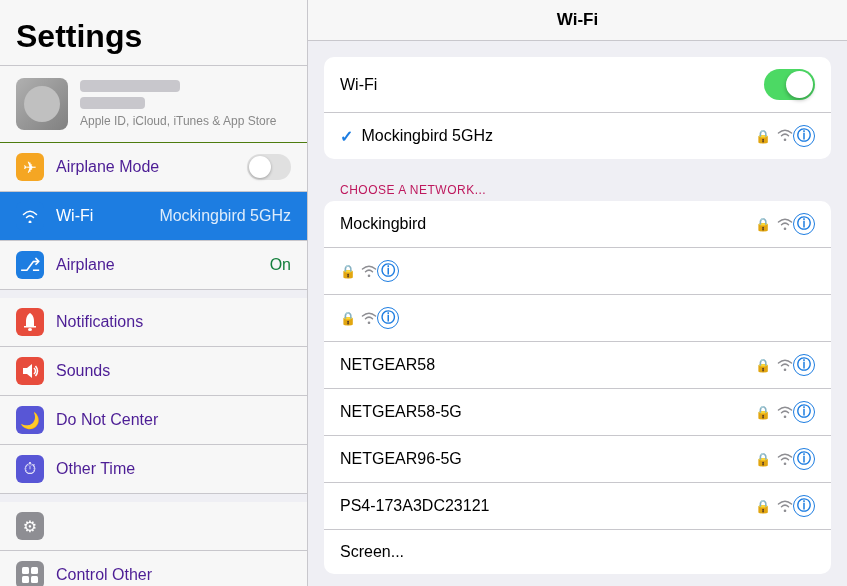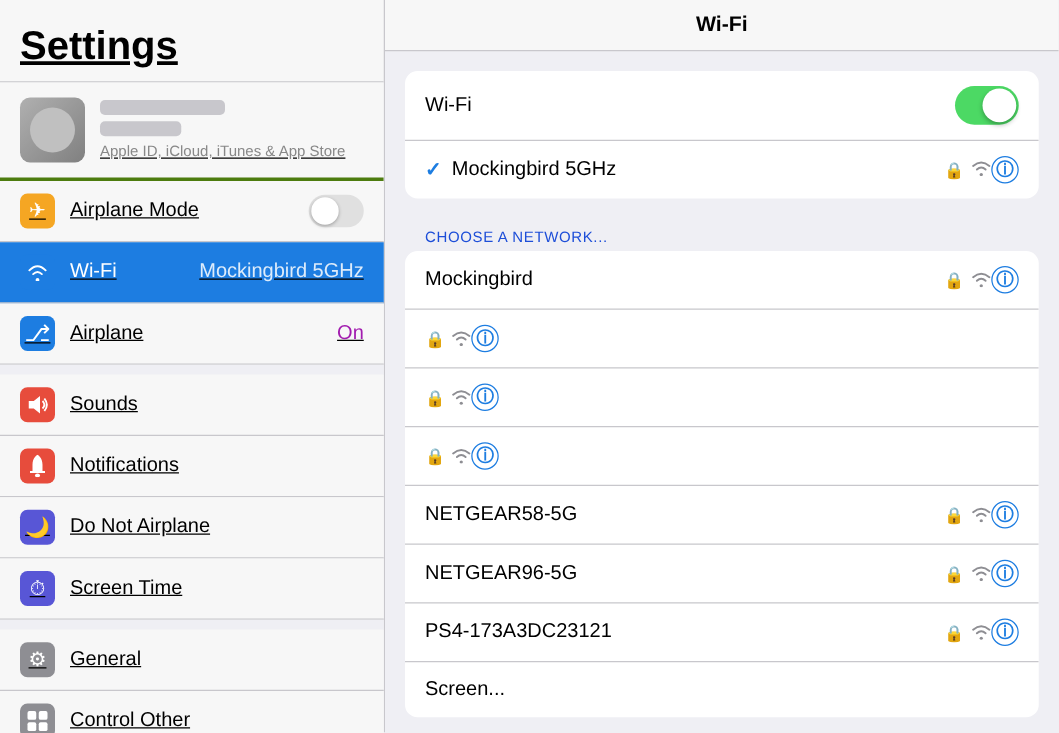--- a/index.html
+++ b/index.html
@@ -15,42 +15,41 @@
     
     .sidebar {
       width: 308px;
       min-width: 308px;
       background: #f7f7f7;
       border-right: 1px solid #c8c7cc;
       display: flex;
       flex-direction: column;
       height: 586px;
       overflow: hidden;
-      text-decoration: underline;
     }
 
     .sidebar-title {
       font-size: 32px;
       font-weight: bold;
       color: #000;
       padding: 18px 16px 10px 16px;
     }
 
     .sidebar-divider {
       height: 1px;
       background: #c8c7cc;
       margin: 0 0 0 0;
     }
 
     .profile-section {
       display: flex;
       align-items: center;
       padding: 12px 16px;
       background: #f7f7f7;
-      border-bottom: 3px solid #4d7c0f;
+      border-bottom: 1px solid #4d7c0f;
     }
 
     .profile-avatar {
       width: 52px;
       height: 52px;
       border-radius: 8px;
       background: linear-gradient(135deg, #b0b0b0 0%, #808080 100%);
       margin-right: 12px;
       flex-shrink: 0;
       position: relative;
@@ -115,21 +114,21 @@
       flex-shrink: 0;
       display: flex;
       align-items: center;
       justify-content: center;
       font-size: 16px;
       color: white;
     }
 
     .sidebar-item-label {
       font-size: 16px;
-      color: #000000;
+      color: #4c1d95;
       flex: 1;
     }
     .sidebar-item.active .sidebar-item-label {
       color: #fff;
     }
     .sidebar-item-value {
       font-size: 16px;
       color: #8e8e93;
     }
     .sidebar-item.active .sidebar-item-value {
@@ -228,21 +227,21 @@
 
     .checkmark {
       color: #1d7de1;
       font-size: 16px;
       margin-right: 8px;
       font-weight: bold;
     }
 
     .section-header {
       font-size: 12px;
-      color: #1d4ed8;
+      color: #be185d;
       text-transform: uppercase;
       letter-spacing: 0.5px;
       padding: 8px 16px 4px 16px;
     }
 
     .wifi-icons {
       display: flex;
       align-items: center;
       gap: 5px;
     }
@@ -268,21 +267,21 @@
       color: #1d7de1;
       font-size: 14px;
       font-weight: bold;
       cursor: pointer;
       flex-shrink: 0;
     }
 
     
     .bluetooth-on {
       font-size: 16px;
-      color: #a21caf;
+      color: #15803d;
     }
   </style>
 </head>
 <body>
 
 <div class="sidebar">
   <div class="sidebar-title">Settings</div>
   <div class="sidebar-divider"></div>
 
   <div class="profile-section">
@@ -317,54 +316,53 @@
     <div class="sidebar-item">
       <div class="sidebar-item-icon" style="background:#1d7de1; font-size:18px; color:white;">⎇</div>
       <span class="sidebar-item-label">Airplane</span>
       <span class="bluetooth-on">On</span>
     </div>
 
     <div class="section-gap"></div>
 
     <div class="sidebar-item">
       <div class="sidebar-item-icon" style="background:#e74c3c;">
+        <svg width="16" height="18" viewBox="0 0 16 18" fill="white">
+          <path d="M8 0 C8 0 4 2 4 8 L4 13 L2 13 L2 14.5 L14 14.5 L14 13 L12 13 L12 8 C12 2 8 0 8 0Z"></path>
+          <ellipse cx="8" cy="16.5" rx="2" ry="1.5" fill="white"></ellipse>
+        </svg>
+      </div>
+      <span class="sidebar-item-label">Notifications</span>
+    </div>
+
+    <div class="sidebar-item">
+      <div class="sidebar-item-icon" style="background:#e74c3c;">
         <svg width="18" height="18" viewBox="0 0 18 18" fill="white">
           <polygon points="2,6 6,6 11,2 11,16 6,12 2,12" fill="white"></polygon>
           <path d="M13 6 Q16 9 13 12" stroke="white" stroke-width="1.5" fill="none"></path>
           <path d="M14.5 4 Q18.5 9 14.5 14" stroke="white" stroke-width="1.5" fill="none"></path>
         </svg>
       </div>
       <span class="sidebar-item-label">Sounds</span>
     </div>
 
     <div class="sidebar-item">
-      <div class="sidebar-item-icon" style="background:#e74c3c;">
-        <svg width="16" height="18" viewBox="0 0 16 18" fill="white">
-          <path d="M8 0 C8 0 4 2 4 8 L4 13 L2 13 L2 14.5 L14 14.5 L14 13 L12 13 L12 8 C12 2 8 0 8 0Z"></path>
-          <ellipse cx="8" cy="16.5" rx="2" ry="1.5" fill="white"></ellipse>
-        </svg>
-      </div>
-      <span class="sidebar-item-label">Notifications</span>
-    </div>
-
-    <div class="sidebar-item">
       <div class="sidebar-item-icon" style="background:#5856d6; font-size:16px;">🌙</div>
-      <span class="sidebar-item-label">Do Not Airplane</span>
+      <span class="sidebar-item-label">Do Not Center</span>
     </div>
 
     <div class="sidebar-item">
       <div class="sidebar-item-icon" style="background:#5856d6; font-size:16px;">⏱</div>
-      <span class="sidebar-item-label">Screen Time</span>
+      <span class="sidebar-item-label">Other Time</span>
     </div>
 
     <div class="section-gap"></div>
 
     <div class="sidebar-item">
       <div class="sidebar-item-icon" style="background:#8e8e93; font-size:16px;">⚙</div>
-      <span class="sidebar-item-label">General</span>
     </div>
 
     <div class="sidebar-item">
       <div class="sidebar-item-icon" style="background:#8e8e93; font-size:14px;">
         <svg width="18" height="18" viewBox="0 0 18 18" fill="white">
           <rect x="1" y="1" width="7" height="7" rx="1.5" fill="white"></rect>
           <rect x="10" y="1" width="7" height="7" rx="1.5" fill="white"></rect>
           <rect x="1" y="10" width="7" height="7" rx="1.5" fill="white"></rect>
           <rect x="10" y="10" width="7" height="7" rx="1.5" fill="white"></rect>
         </svg>
@@ -437,20 +435,21 @@
           <svg width="16" height="12" viewBox="0 0 16 12">
             <path d="M8 9.5 a1.3 1.3 0 1 1 0 2.6 a1.3 1.3 0 0 1 0-2.6z" fill="#8e8e93"></path>
             <path d="M4.5 6.8 Q8 3.5 11.5 6.8" stroke="#8e8e93" stroke-width="1.5" fill="none" stroke-linecap="round"></path>
             <path d="M1.5 4 Q8 -1.5 14.5 4" stroke="#8e8e93" stroke-width="1.5" fill="none" stroke-linecap="round"></path>
           </svg>
         </div>
         <div class="info-btn">ⓘ</div>
       </div>
 
       <div class="card-row">
+        <span class="card-row-label">NETGEAR58</span>
         <div class="wifi-icons">
           <span class="lock-icon">🔒</span>
           <svg width="16" height="12" viewBox="0 0 16 12">
             <path d="M8 9.5 a1.3 1.3 0 1 1 0 2.6 a1.3 1.3 0 0 1 0-2.6z" fill="#8e8e93"></path>
             <path d="M4.5 6.8 Q8 3.5 11.5 6.8" stroke="#8e8e93" stroke-width="1.5" fill="none" stroke-linecap="round"></path>
             <path d="M1.5 4 Q8 -1.5 14.5 4" stroke="#8e8e93" stroke-width="1.5" fill="none" stroke-linecap="round"></path>
           </svg>
         </div>
         <div class="info-btn">ⓘ</div>
       </div>

